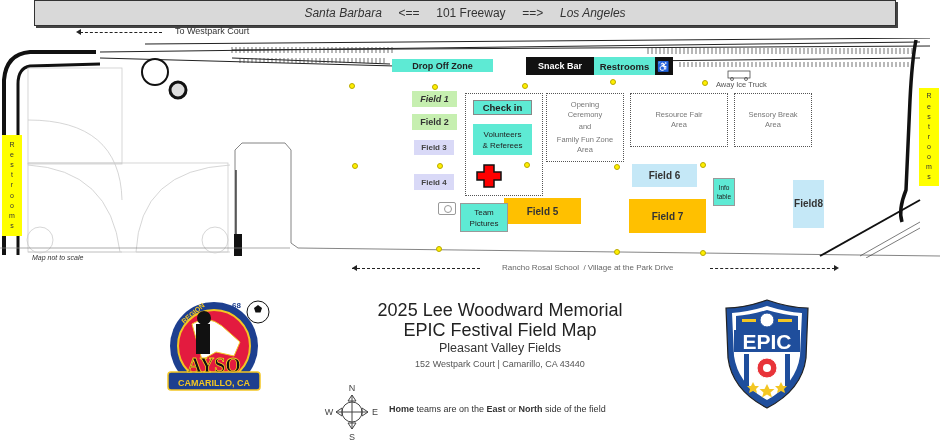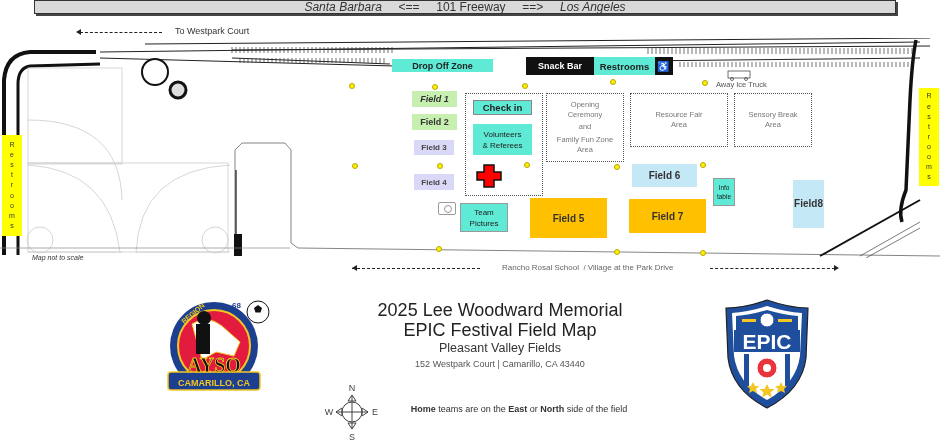--- a/index.html
+++ b/index.html
@@ -1,18 +1,18 @@
 <!DOCTYPE html>
 <html><head>
 <meta charset="utf-8">
 <style>
   html, body { margin:0; padding:0; background:#ffffff; }
   body { width:940px; height:445px; position:relative; overflow:hidden; font-family:"Liberation Sans", sans-serif; }
   .abs { position:absolute; }
-  .freeway { left:34px; top:0; width:862px; height:14px; background:#d9d9d9; border:1px solid #333; box-sizing:border-box; box-shadow:2px 2px 0 #444;
+  .freeway { left:34px; top:0; width:862px; height:26px; background:#d9d9d9; border:1px solid #333; box-sizing:border-box; box-shadow:2px 2px 0 #444;
     display:flex; align-items:center; justify-content:center; font-size:12px; color:#333; gap:0; }
   .freeway span { white-space:pre; }
   .freeway .it { font-style:italic; }
   .dirlabel { font-size:9px; color:#333; }
   .dash { border-top:1.5px dashed #222; height:0; }
   .arrowL::before { content:""; position:absolute; left:-4px; top:-4px; border-right:5px solid #222; border-top:3px solid transparent; border-bottom:3px solid transparent; }
   .arrowR::after { content:""; position:absolute; right:-4px; top:-4px; border-left:5px solid #222; border-top:3px solid transparent; border-bottom:3px solid transparent; }
   .box { display:flex; align-items:center; justify-content:center; text-align:center; box-sizing:border-box; }
   .yel { background:#5eead4; color:#222; }
   .lblbold { font-weight:bold; }
@@ -20,21 +20,21 @@
   .lav { background:#d9d9f7; color:#444; font-size:8px; font-weight:bold;text-align:right; }
   .blue { background:#c5e8f7; color:#333; font-size:10px; font-weight:bold; }
   .orange { background:#ffc000; color:#333; font-size:10px; font-weight:bold; }
   .dotted { border:1px dotted #555; }
   .area-text { font-size:7.5px; color:#777; line-height:1.35; }
   .pin { width:6px; height:6px; border-radius:50%; background:#ffef00; border:1px solid #b8a800; box-sizing:border-box; }
   .vert-rest { background:#ffff00; font-size:7px; color:#333; display:flex; flex-direction:column; align-items:center; justify-content:center; line-height:1.45; }
   .title1 { font-size:18px; color:#222; text-align:center; line-height:20px; }
   .title2 { font-size:12.5px; color:#333; text-align:center; }
   .addr { font-size:9px; color:#555; text-align:center; }
-  .notes { font-size:9px; color:#333; line-height:12px;text-align:center; }
+  .notes { font-size:9px; color:#333; line-height:12px; }
   .notes b { font-weight:bold; }
 </style>
 </head>
 <body>
 
 <div class="abs freeway">
   <span class="it">Santa Barbara</span>
   <span>     </span>
   <span>&lt;==</span>
   <span>     </span>
@@ -159,21 +159,21 @@
   <span>Resource Fair</span>
   <span>Area</span>
 </div>
 
 <div class="abs box dotted area-text" style="left:734px; top:93px; width:78px; height:54px; flex-direction:column;">
   <span>Sensory Break</span>
   <span>Area</span>
 </div>
 
 <div class="abs box blue" style="left:632px; top:164px; width:65px; height:23px;">Field 6</div>
-<div class="abs box orange" style="left:530px; top:198px; width:77px; height:40px;">Field 5</div>
+<div class="abs box orange" style="left:504px; top:198px; width:77px; height:26px;">Field 5</div>
 <div class="abs box orange" style="left:629px; top:199px; width:77px; height:34px;">Field 7</div>
 <div class="abs box blue" style="left:793px; top:180px; width:31px; height:48px; flex-direction:row; line-height:12px;">
   <span>Field</span>
   <span>8</span>
 </div>
 <div class="abs box yel" style="left:713px; top:178px; width:22px; height:28px; font-size:6.5px; flex-direction:column; line-height:9px; border:1px solid #999;">
   <span>Info</span>
   <span>table</span>
 </div>
 

